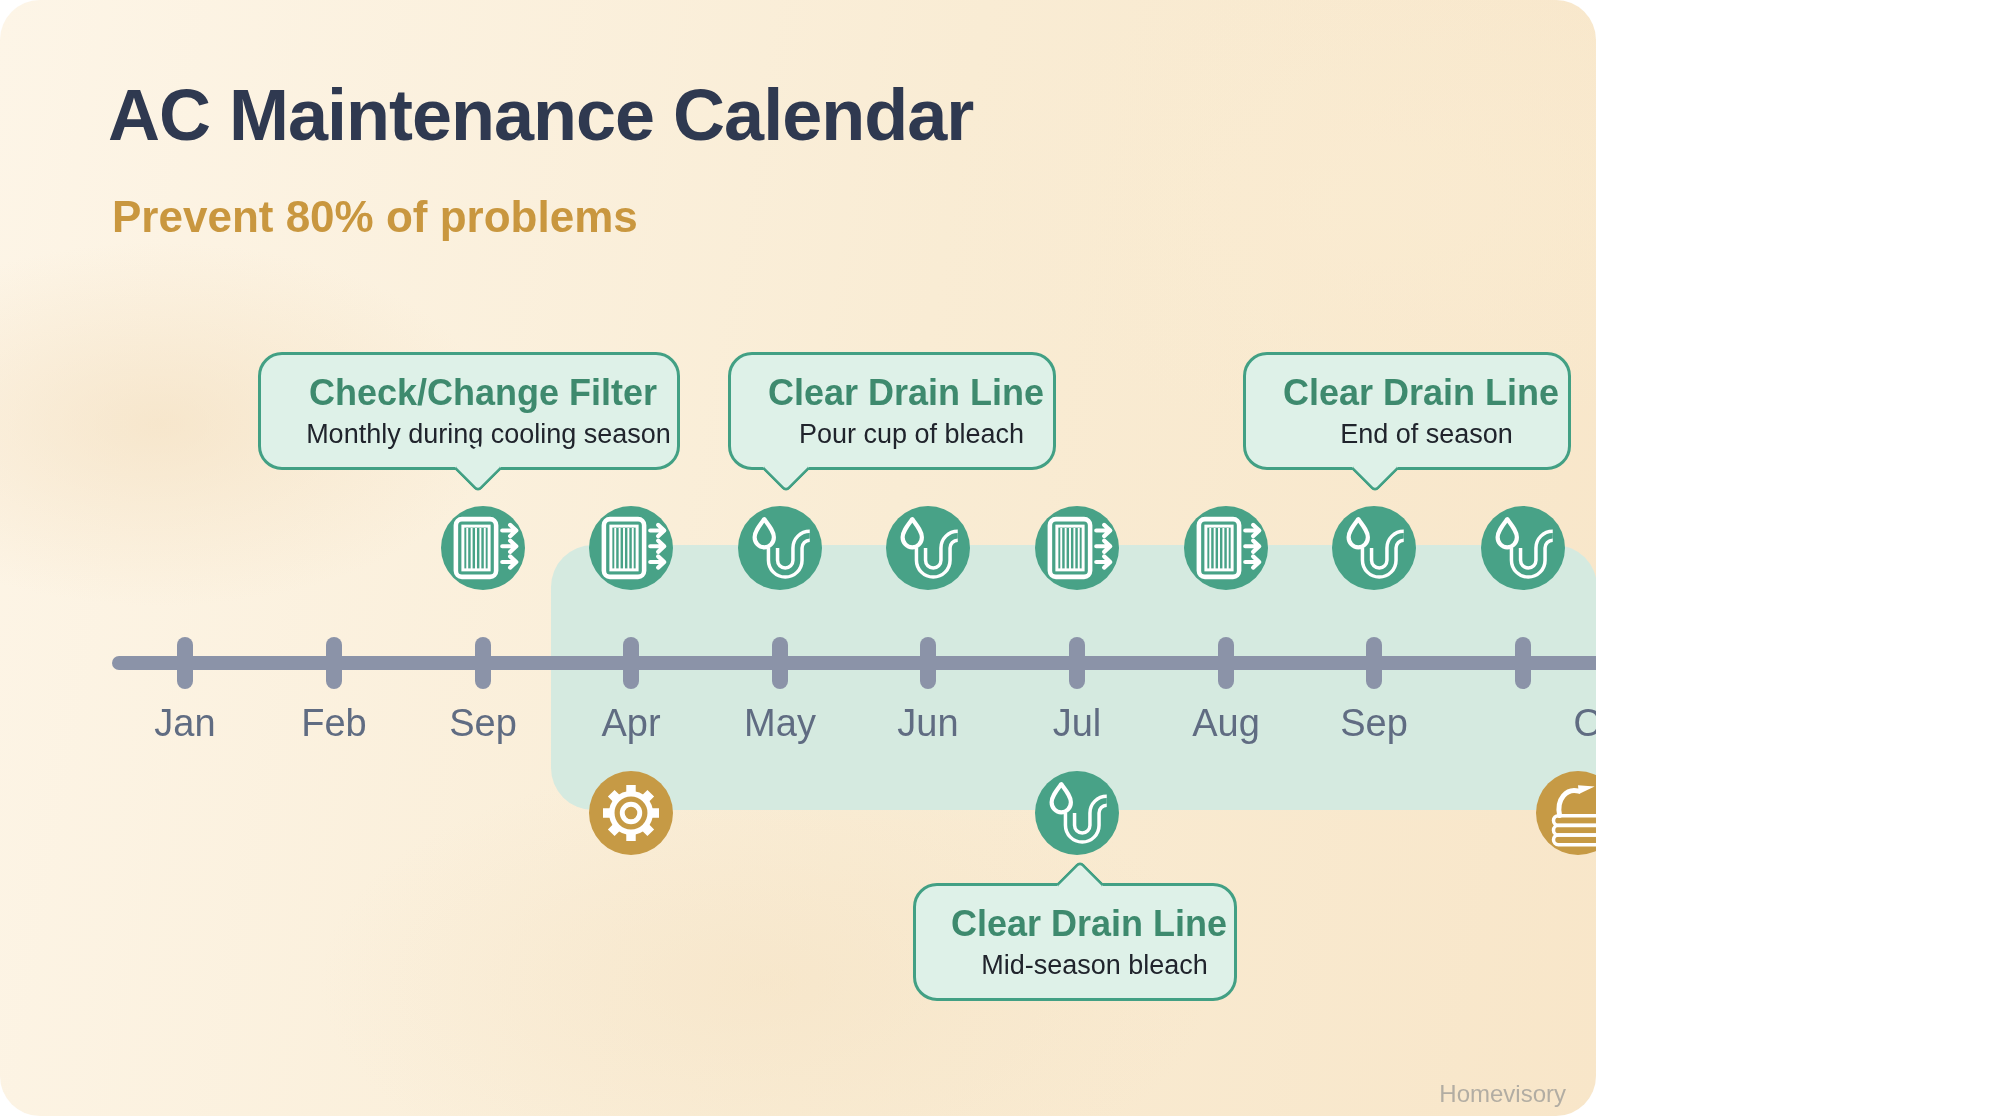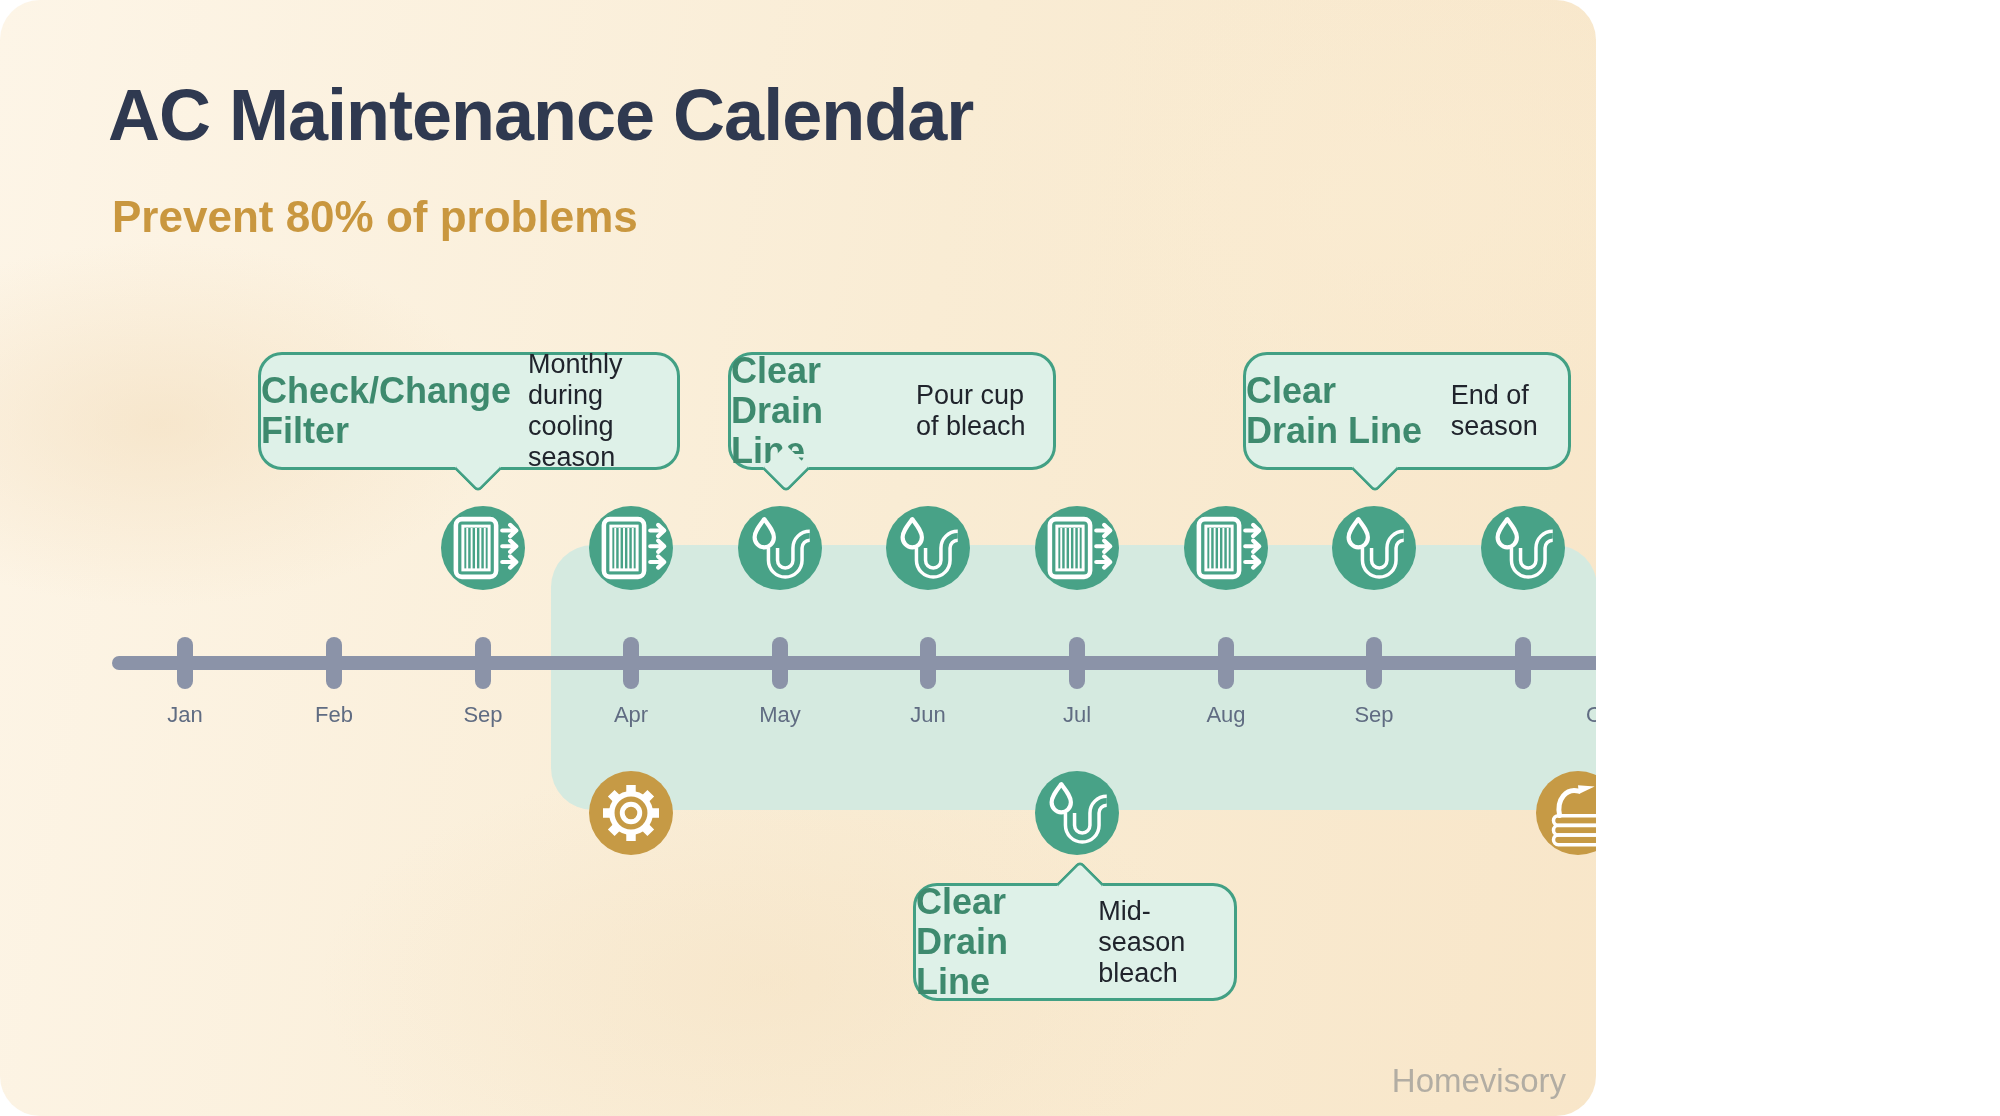--- a/index.html
+++ b/index.html
@@ -10,41 +10,41 @@
       radial-gradient(700px 340px at 86% 18%, rgba(250,236,210,0.65), transparent 70%),
       radial-gradient(640px 320px at 48% 88%, rgba(244,224,192,0.45), transparent 70%),
       linear-gradient(100deg,#fdf5e7 0%,#f9ecd4 55%,#f8e6c9 100%);
   }
   .abs{position:absolute;}
   .title{left:108px;top:74px;font-size:72px;font-weight:bold;color:#2f3950;letter-spacing:-1px;}
   .subtitle{left:112px;top:192px;font-size:44px;font-weight:bold;color:#c9973f;}
   .band{left:551px;top:545px;width:1046px;height:265px;border-radius:42px;background:#d5eae0;z-index:1;}
   .tl-bar{left:112px;top:656px;width:1778px;height:14px;border-radius:7px;background:#8b93a8;z-index:2;}
   .tick{top:637px;width:16px;height:52px;border-radius:8px;background:#8b93a8;z-index:2;}
-  .month{top:702px;width:140px;text-align:center;font-size:22px;color:#606c82;z-index:2;}
+  .month{top:702px;width:140px;text-align:center;font-size:38px;color:#606c82;z-index:2;}
   .circle{width:84px;height:84px;border-radius:50%;z-index:4;display:flex;align-items:center;justify-content:center;}
   .circle.green{background:#48a287;}
   .circle.gold{background:#c69a45;}
   .circle svg{width:84px;height:84px;display:block;}
   .callout{height:118px;border-radius:24px;z-index:5;box-sizing:border-box;
-    display:flex;flex-direction:row;align-items:center;justify-content:center;gap:6px;}
+    display:flex;flex-direction:column;align-items:center;justify-content:center;gap:6px;padding-left:28px;}
   .callout.green{background:#def1e8;border:3px solid #42a084;}
   .callout.gold{background:#faf0dd;border:3px solid #c2943c;}
   .callout .c-title{font-size:36px;font-weight:bold;line-height:40px;}
   .callout.green .c-title{color:#3e8a6e;}
   .callout.gold .c-title{color:#c2943c;}
   .callout .c-sub{font-size:27px;color:#20242c;line-height:31px;margin-left:11px;}
   .tail{position:absolute;width:34px;height:34px;transform:rotate(45deg);box-sizing:border-box;}
   .callout.green .tail{background:#def1e8;}
   .callout.gold .tail{background:#faf0dd;}
   .tail.down{bottom:-19px;border-right:3px solid;border-bottom:3px solid;border-bottom-right-radius:6px;}
   .tail.up{top:-19px;border-left:3px solid;border-top:3px solid;border-top-left-radius:6px;}
   .callout.green .tail{border-color:#42a084;}
   .callout.gold .tail{border-color:#c2943c;}
-  .watermark{right:30px;bottom:16px;font-size:33px;color:#b2ada3;z-index:6;}
+  .watermark{right:30px;bottom:8px;font-size:24px;color:#b2ada3;z-index:6;}
 </style>
 </head>
 <body>
 
 <div class="card">
 
   <div class="abs title">AC Maintenance Calendar</div>
   <div class="abs subtitle">Prevent 80% of problems</div>
 
   <div class="abs band"></div>

